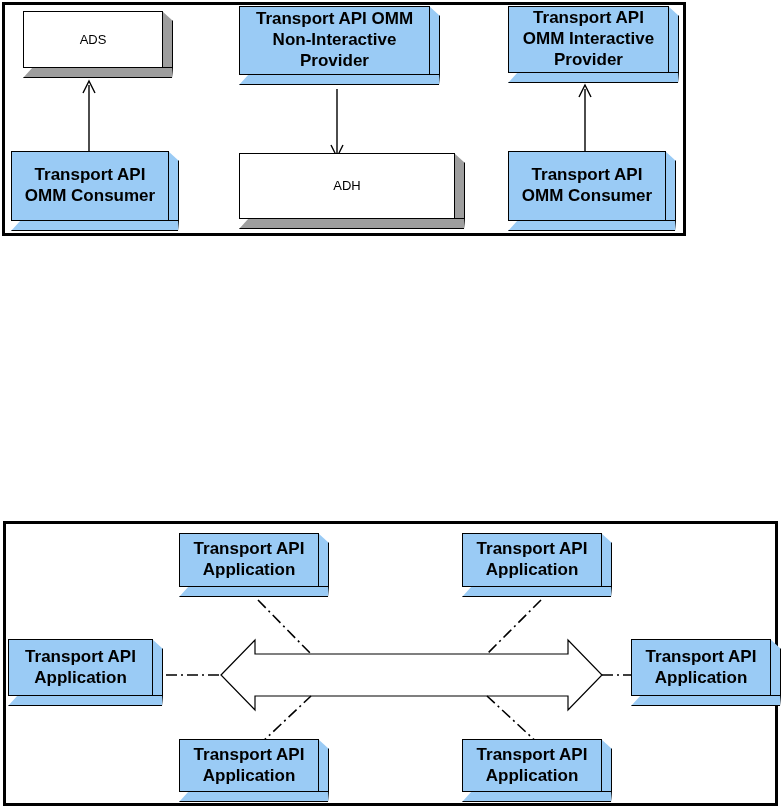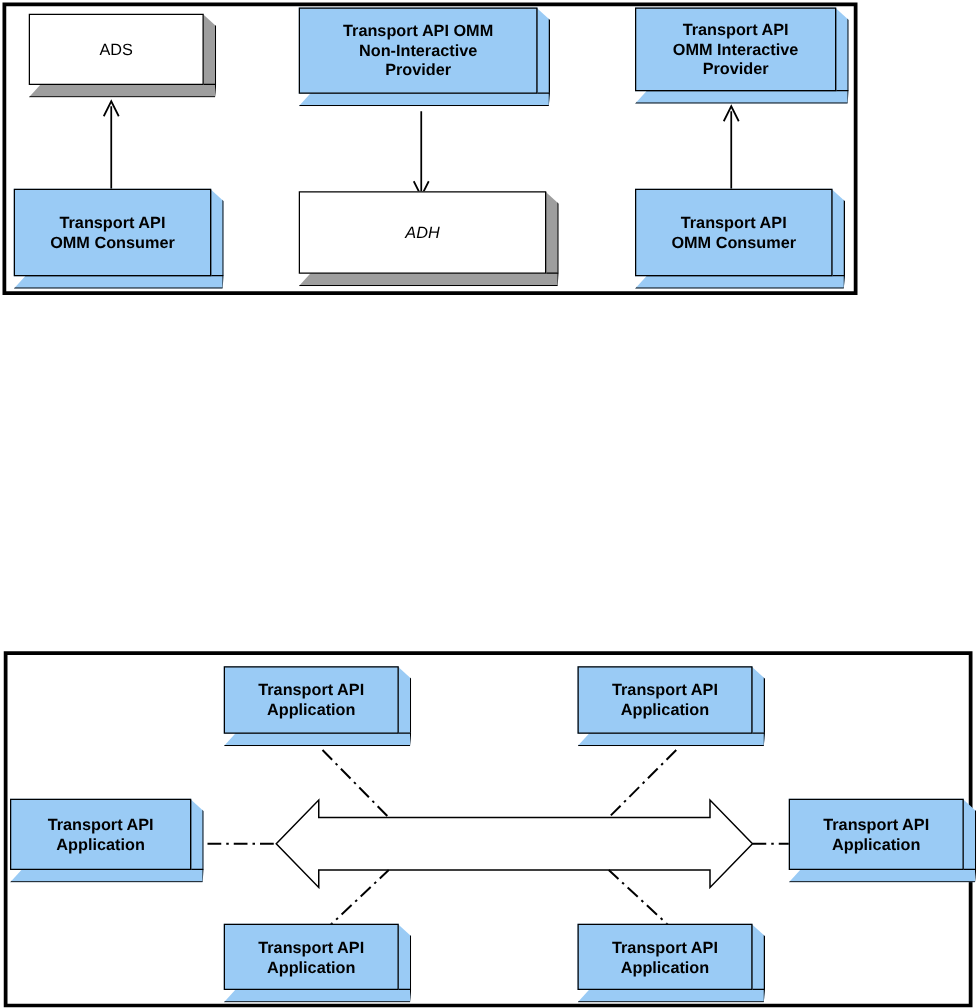--- a/index.html
+++ b/index.html
@@ -82,21 +82,21 @@
     box-sizing: border-box;
     clip-path: polygon(10px 0, 100% 0, calc(100% - 1px) 100%, 0 100%);
   }
 
   .label {
     line-height: 1.22;
     white-space: pre-line;
   }
   .label-bold {
     font-weight: bold;
-    font-size: 13px;
+    font-size: 17px;
     color: #000000;
   }
   .label-plain {
     font-weight: normal;
     font-size: 13px;
     color: #000000;
   }
 
   .connector-svg {
     position: absolute;
@@ -149,21 +149,21 @@
   <div class="box3d box-blue" style="left:234px; top:1px; width:201px; height:79px;">
     <div class="side side-right"></div>
     <div class="side side-bottom"></div>
     <div class="face">
       <span class="label label-bold">Transport API OMM
 Non-Interactive
 Provider</span>
     </div>
   </div>
 
-  <div class="box3d box-white" style="left:234px; top:148px; width:208px; height:76px;font-style:italic;">
+  <div class="box3d box-white" style="left:234px; top:148px; width:226px; height:76px;">
     <div class="side side-right"></div>
     <div class="side side-bottom"></div>
     <div class="face">
       <span class="label label-plain">ADH</span>
     </div>
   </div>
 
   <div class="box3d box-blue" style="left:503px; top:1px; width:171px; height:77px;">
     <div class="side side-right"></div>
     <div class="side side-bottom"></div>

